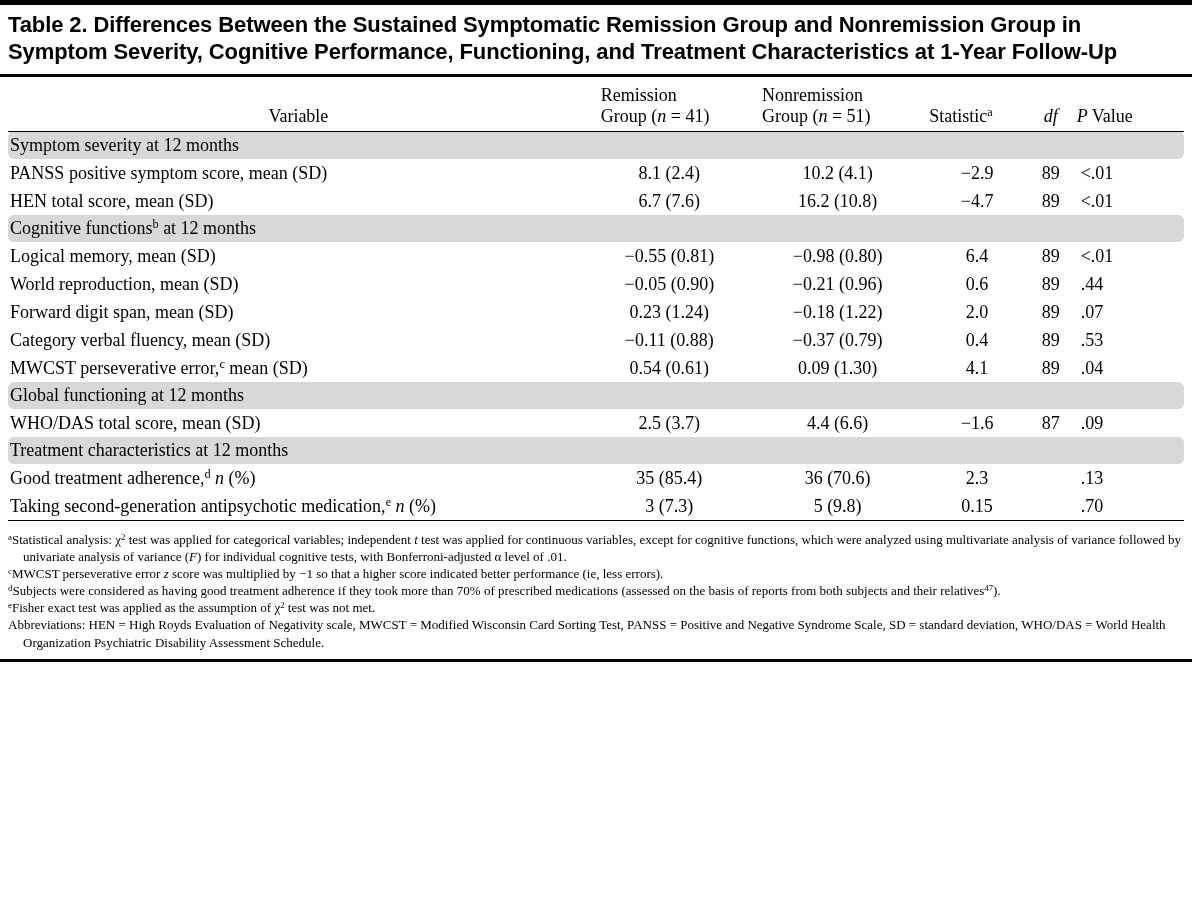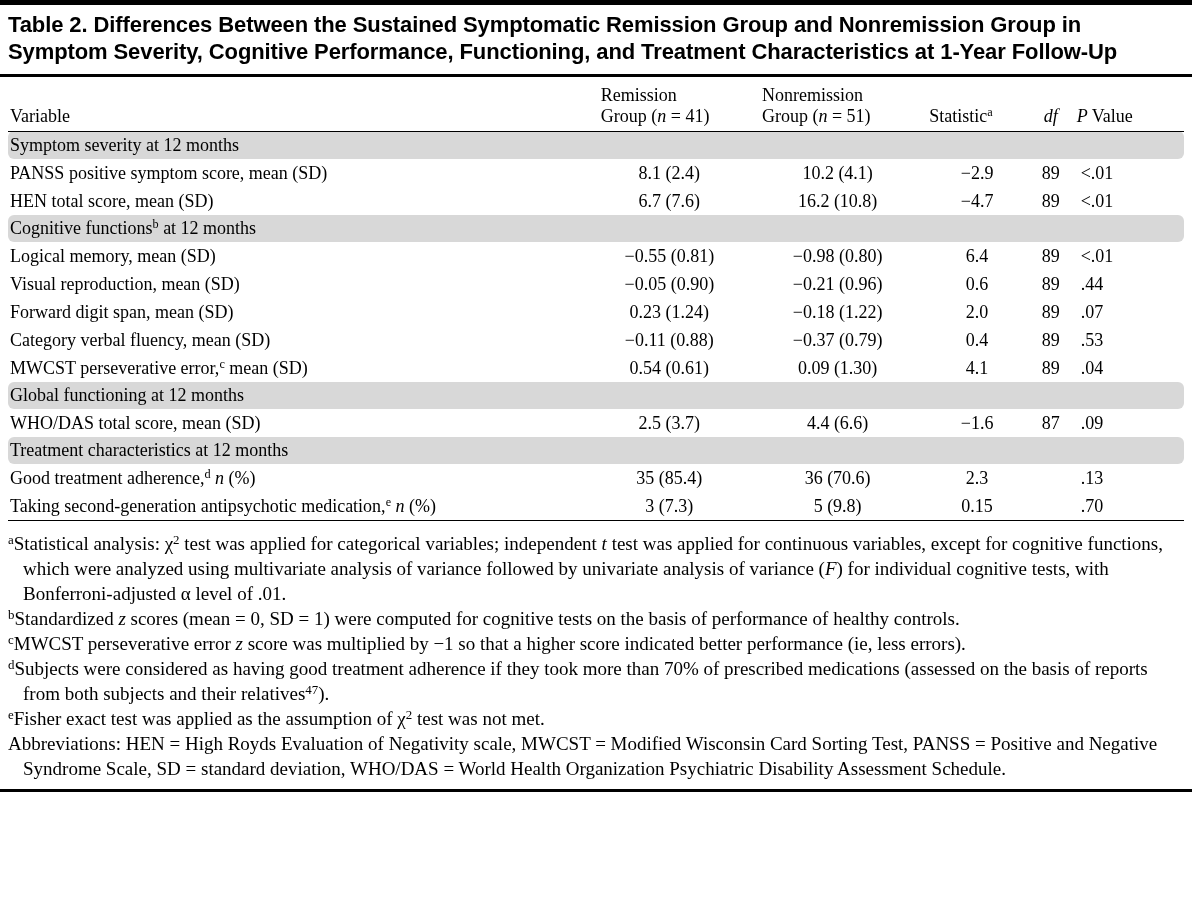--- a/index.html
+++ b/index.html
@@ -29,36 +29,36 @@
     font-size: 18px;
     border-bottom: 1.5px solid #000;
   }
   thead tr { border-bottom: 1.5px solid #000; }
   thead th {
     font-weight: normal;
     vertical-align: bottom;
     padding: 8px 2px 4px 2px;
     white-space: pre-line;
   }
-  .h-var   { text-align: left; }
+  .h-var   { text-align: center; }
   .h-group { text-align: left; padding-left: 12px; }
   .h-stat  { text-align: left; padding-left: 4px; }
   .h-df    { text-align: center; }
   .h-p     { text-align: left; padding-left: 4px; margin-left: 14px; }
   tr.section-row td {
     background: #d8d8d8;
     text-align: left;
     padding: 3px 4px 3px 2px;
     border-radius: 6px;
   }
   tbody td { padding: 4px 2px 3px 2px; vertical-align: top; }
   td.var { text-align: left; }
   td.c   { text-align: center; }
   td.p   { text-align: left; padding-left: 8px; }
-  .footnotes { margin: 10px 0 8px 0; font-size: 19px; line-height: 1.32; }
+  .footnotes { margin: 10px 0 8px 0; font-size: 13px; line-height: 1.32; }
   .footnote {
     margin: 0;
     padding-left: 15px;
     text-indent: -15px;
   }
   sup {
     font-size: 68%;
     vertical-align: baseline;
     position: relative;
     top: -0.45em;
@@ -122,21 +122,21 @@
           </tr>
           <tr>
             <td class="var">Logical memory, mean (SD)</td>
             <td class="c">−0.55 (0.81)</td>
             <td class="c">−0.98 (0.80)</td>
             <td class="c">6.4</td>
             <td class="c">89</td>
             <td class="p">&lt;.01</td>
           </tr>
           <tr>
-            <td class="var">Visual reproduction, mean (SD)</td>
+            <td class="var">World reproduction, mean (SD)</td>
             <td class="c">−0.05 (0.90)</td>
             <td class="c">−0.21 (0.96)</td>
             <td class="c">0.6</td>
             <td class="c">89</td>
             <td class="p">.44</td>
           </tr>
           <tr>
             <td class="var">Forward digit span, mean (SD)</td>
             <td class="c">0.23 (1.24)</td>
             <td class="c">−0.18 (1.22)</td>
@@ -187,21 +187,20 @@
             <td class="c">3 (7.3)</td>
             <td class="c">5 (9.8)</td>
             <td class="c">0.15</td>
             <td class="c"></td>
             <td class="p">.70</td>
           </tr>
         </tbody>
     </table>
     <div class="footnotes">
         <p class="footnote"><sup>a</sup>Statistical analysis: χ<sup>2</sup> test was applied for categorical variables; independent <i>t</i> test was applied for continuous variables, except for cognitive functions, which were analyzed using multivariate analysis of variance followed by univariate analysis of variance (<i>F</i>) for individual cognitive tests, with Bonferroni-adjusted α level of .01.</p>
-        <p class="footnote"><sup>b</sup>Standardized <i>z</i> scores (mean = 0, SD = 1) were computed for cognitive tests on the basis of performance of healthy controls.</p>
         <p class="footnote"><sup>c</sup>MWCST perseverative error <i>z</i> score was multiplied by −1 so that a higher score indicated better performance (ie, less errors).</p>
         <p class="footnote"><sup>d</sup>Subjects were considered as having good treatment adherence if they took more than 70% of prescribed medications (assessed on the basis of reports from both subjects and their relatives<sup>47</sup>).</p>
         <p class="footnote"><sup>e</sup>Fisher exact test was applied as the assumption of χ<sup>2</sup> test was not met.</p>
         <p class="footnote">Abbreviations: HEN = High Royds Evaluation of Negativity scale, MWCST = Modified Wisconsin Card Sorting Test, PANSS = Positive and Negative Syndrome Scale, SD = standard deviation, WHO/DAS = World Health Organization Psychiatric Disability Assessment Schedule.</p>
       </div>
   </div>
   <div class="rule-medium"></div>
 </div>
 
 </body></html>

